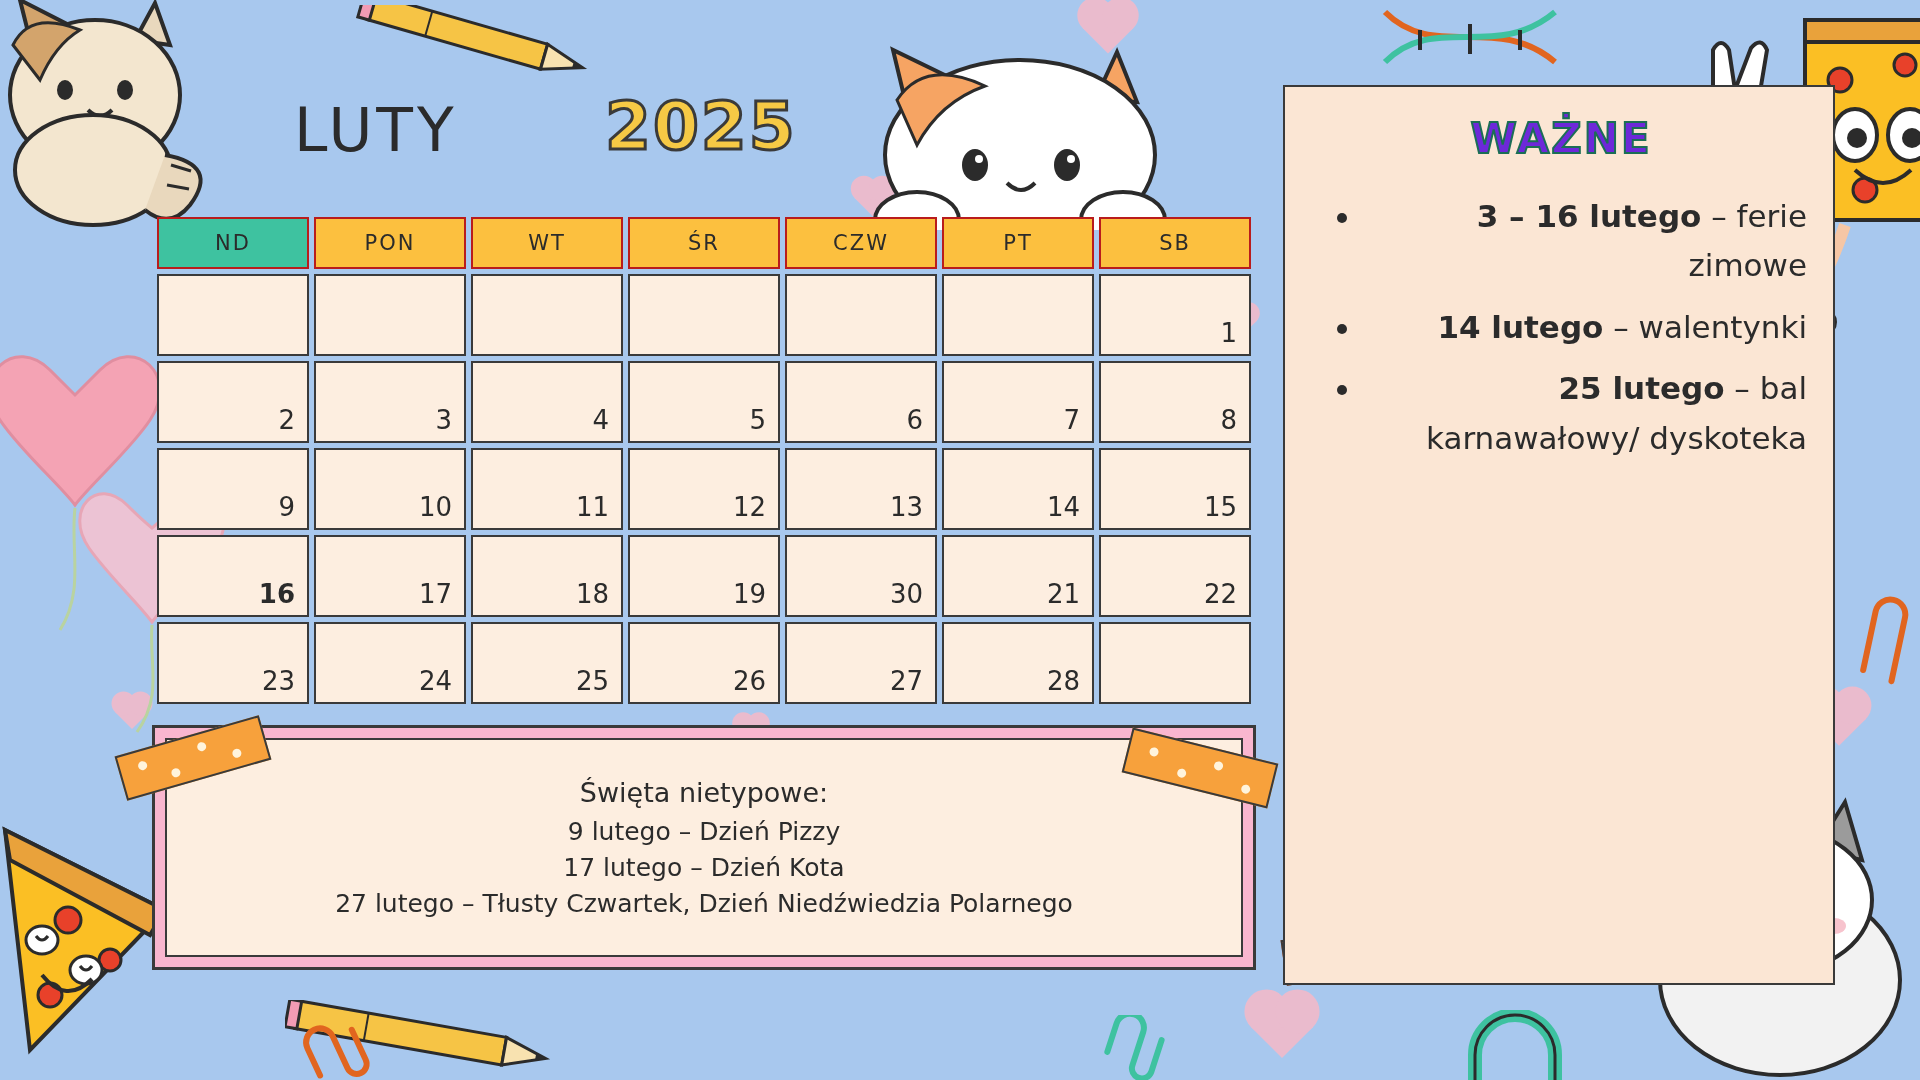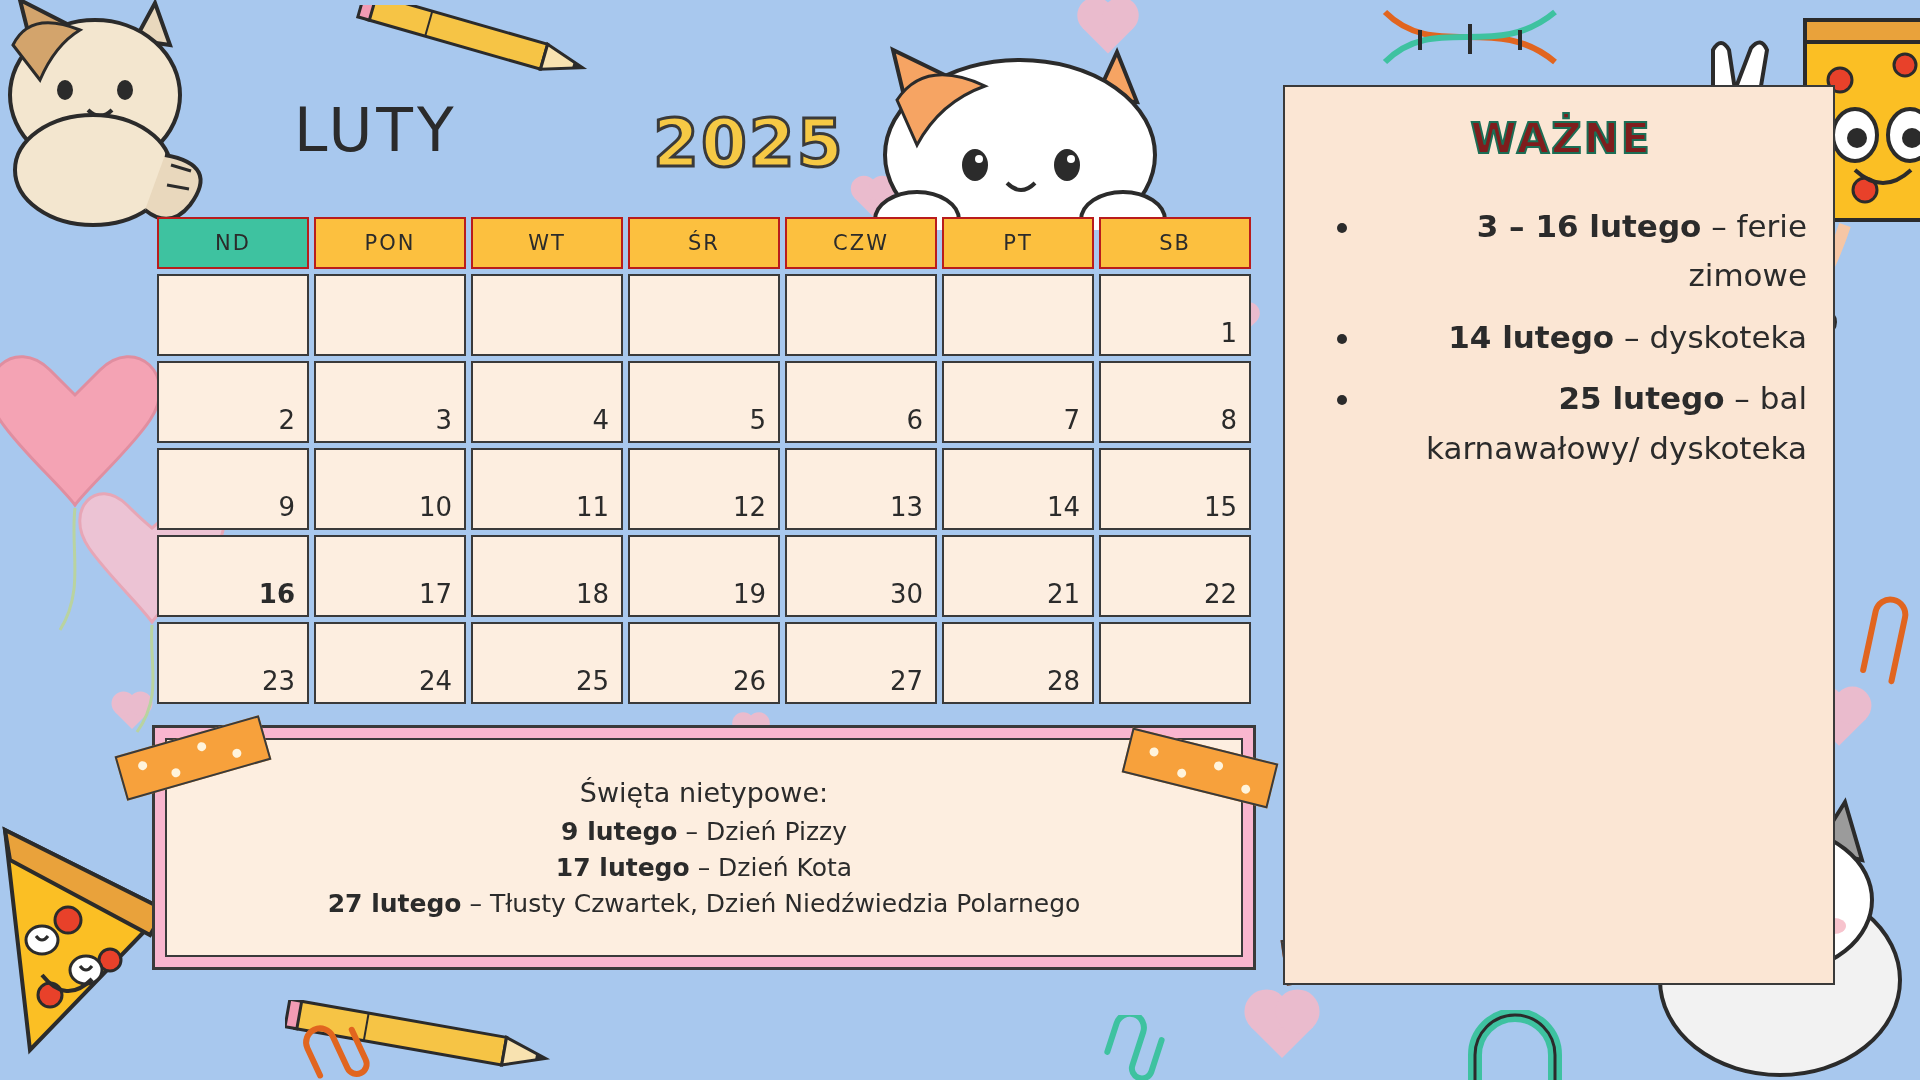--- a/index.html
+++ b/index.html
@@ -34,28 +34,27 @@
     position: absolute;
     left: 294px; top: 95px;
     font-size: 60px;
     letter-spacing: 4px;
     color: #2b2b2b;
     font-family: "DejaVu Sans", sans-serif;
     font-weight: 400;
   }
   #year-title {
     position: absolute;
-    left: 605px; top: 105px;
+    left: 605px; top: 88px;
     font-size: 66px;
     letter-spacing: 2px;
     color: #f6c945;
     -webkit-text-stroke: 3px #3a3a3a;
     font-family: "DejaVu Sans", sans-serif;
     font-weight: 700;
-    margin-left: 48px;
   }
 
   
   #calendar {
     position: absolute;
     left: 152px; top: 212px;
     width: 1104px;
   }
   table.cal {
     border-collapse: separate;
@@ -109,21 +108,21 @@
     background: #fdeee0;
     border: 2px solid #3a3a3a;
     display: flex; flex-direction: column;
     align-items: center; justify-content: center;
     gap: 7px;
     font-size: 25px;
     color: #2b2b2b;
     font-family: "DejaVu Sans", sans-serif;
   }
   #holidays-inner .hl-title { font-size: 27px; margin-bottom: 2px; text-align: right; }
-  #holidays-inner .hl-line b { font-weight: 700; }
+  #holidays-inner .hl-line b { font-weight: 400; }
 
   
   .tape {
     position: absolute;
     width: 150px; height: 46px;
     background: #f7a13c;
     border: 2px solid #3a3a3a;
   }
   .tape.left  { left: 118px; top: 735px; transform: rotate(-16deg); }
   .tape.right { left: 1125px; top: 745px; transform: rotate(14deg); background: #f7a13c; }
@@ -135,26 +134,26 @@
     left: 1283px; top: 85px;
     width: 552px; height: 900px;
     background: #fbe6d4;
     border: 2px solid #3a3a3a;
     padding: 26px 26px 26px 30px;
   }
   #events-title {
     text-align: center;
     font-size: 42px;
     line-height: 1.25;
-    color: #7f1d1d;
+    color: #6d28d9;
     -webkit-text-stroke: 2px #1b6e55;
     letter-spacing: 2px;
     font-family: "DejaVu Sans", sans-serif;
     font-weight: 700;
-    margin-bottom: 36px;
+    margin-bottom: 26px;
   }
   #events-list {
     margin: 0; padding-left: 48px;
     font-size: 31px;
     line-height: 1.6;
     color: #2b2b2b;
     font-family: "DejaVu Sans", sans-serif;
     text-align: right;
   }
   #events-list li { margin-bottom: 12px; }
@@ -411,19 +410,19 @@
 
 <div id="events-panel">
   <div id="events-title">
     <div>WAŻNE</div>
   </div>
   <ul id="events-list">
     <li>
       <b>3 – 16 lutego</b><span> – ferie zimowe</span>
     </li>
     <li>
-      <b>14 lutego</b><span> – dyskoteka</span>
+      <b>14 lutego</b><span> – walentynki</span>
     </li>
     <li>
       <b>25 lutego</b><span> – bal karnawałowy/ dyskoteka</span>
     </li>
   </ul>
 </div>
 
 </body></html>

